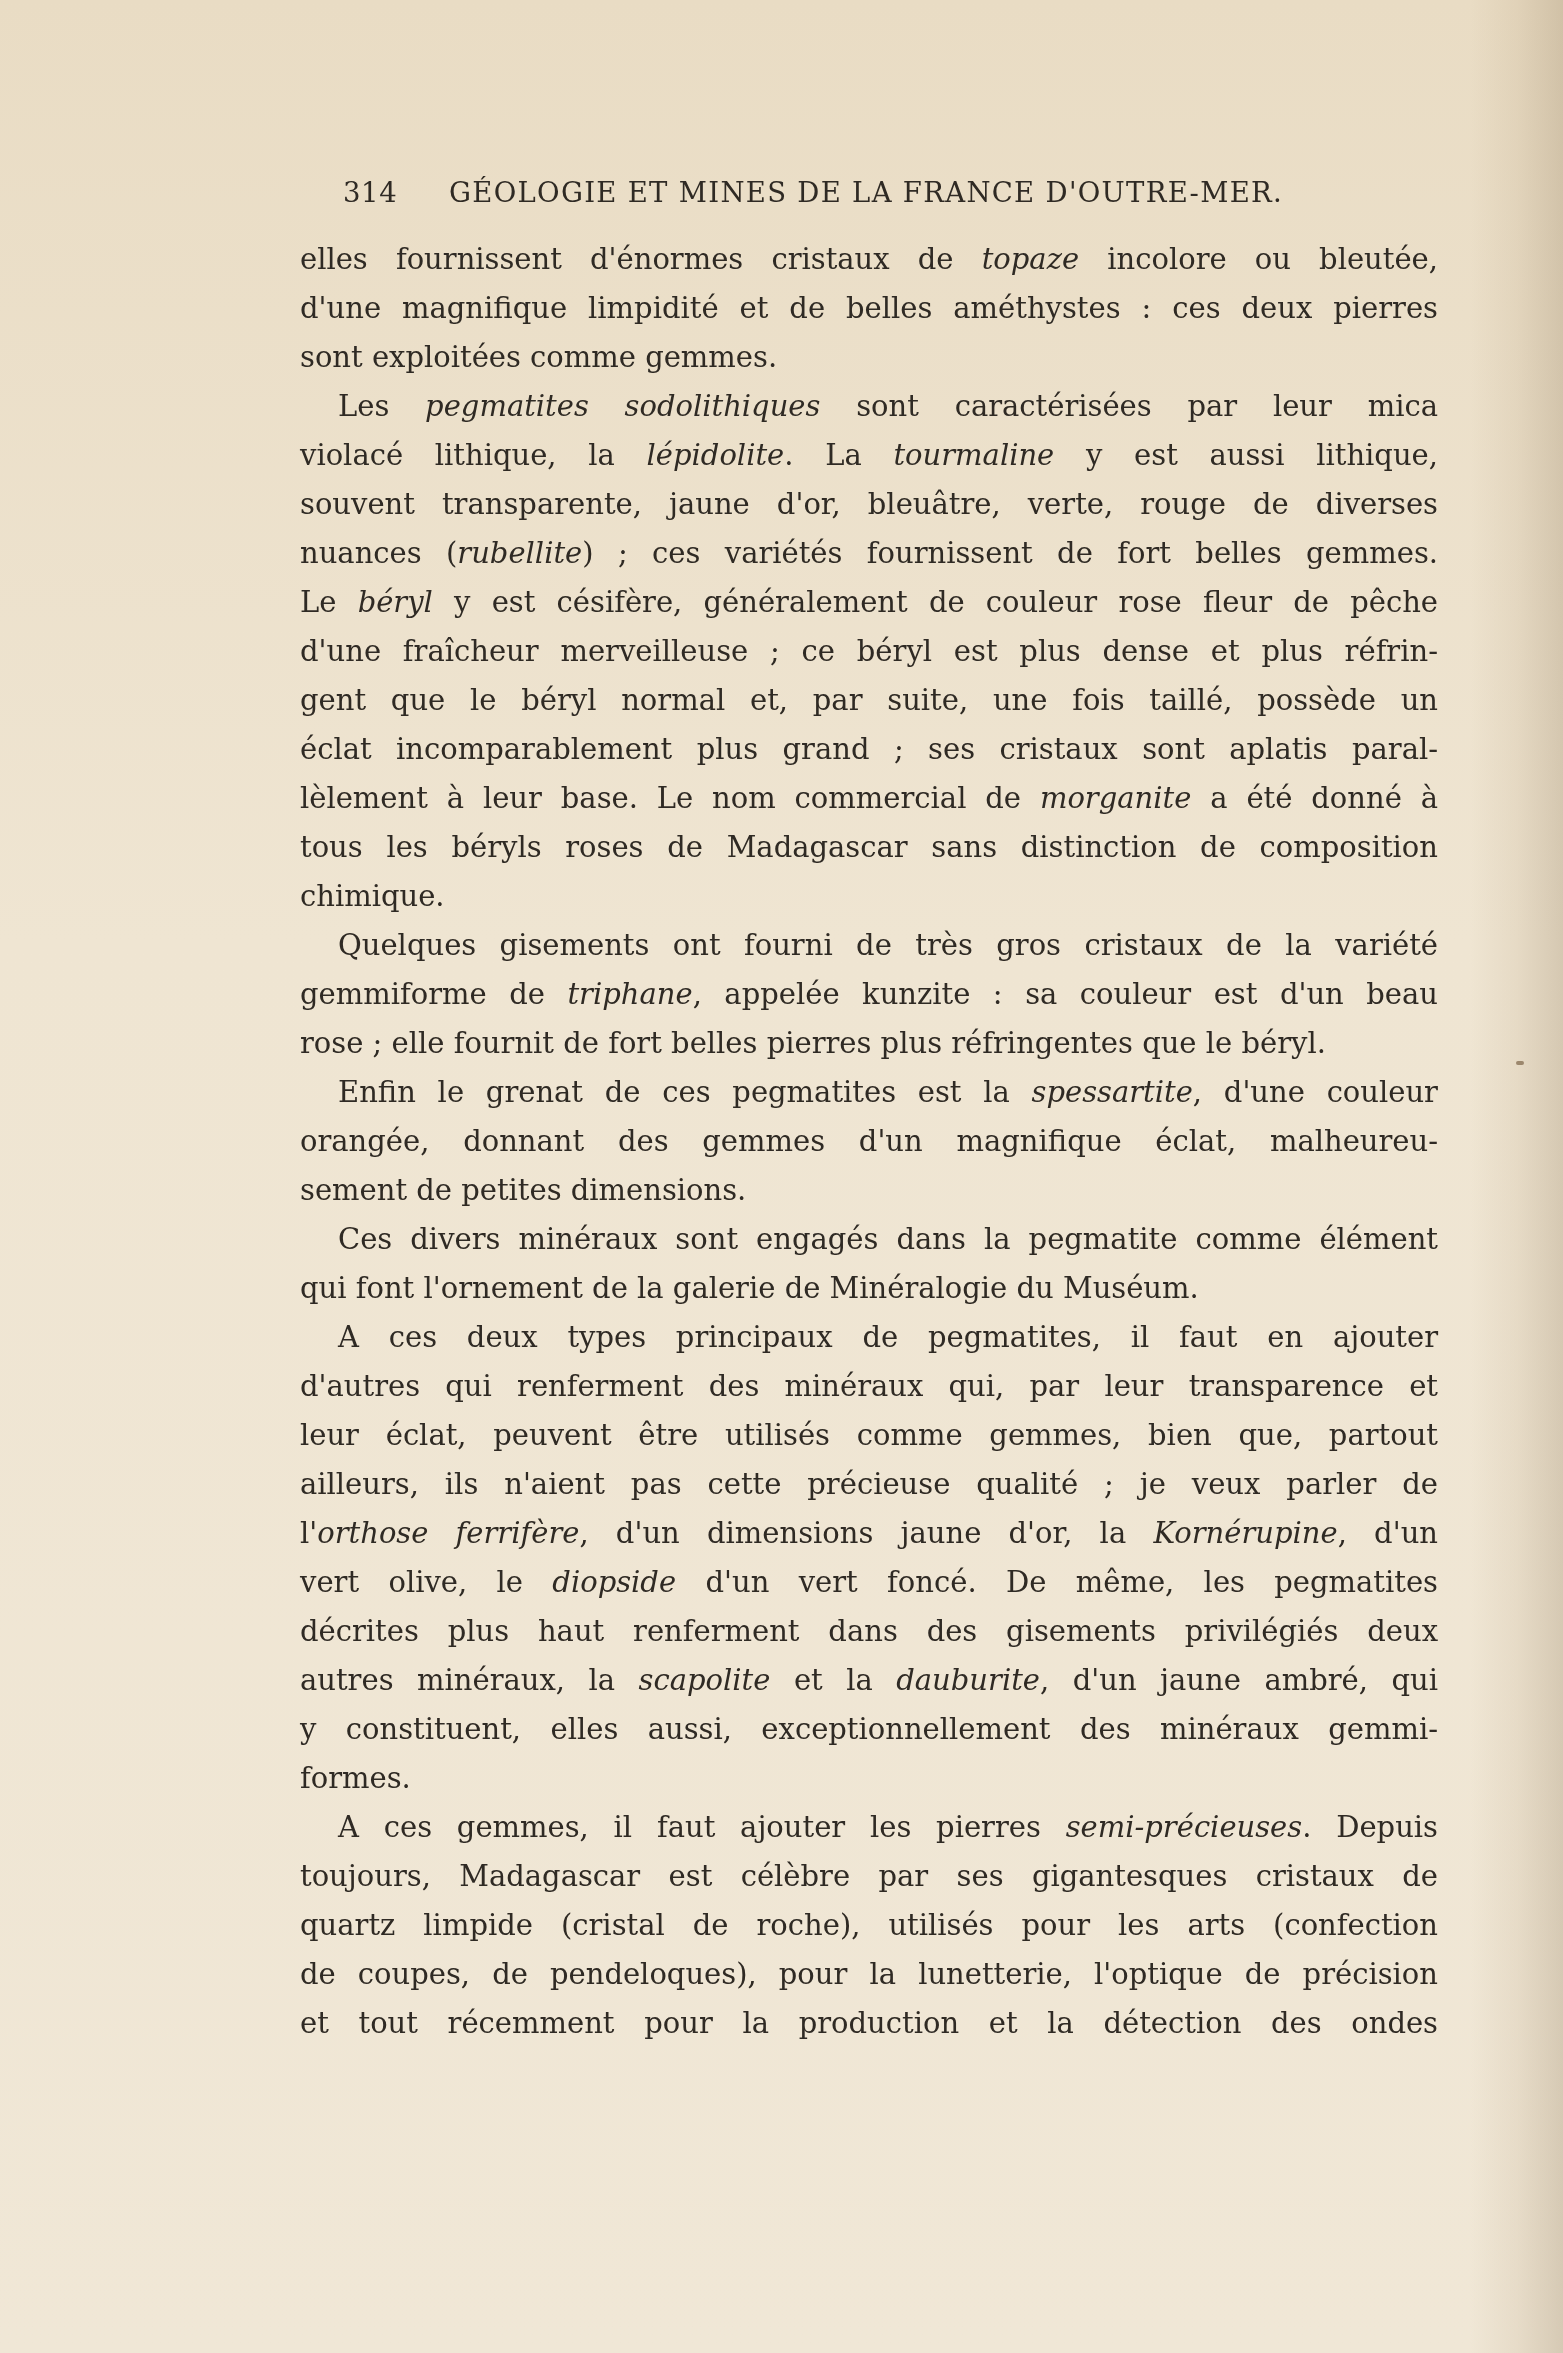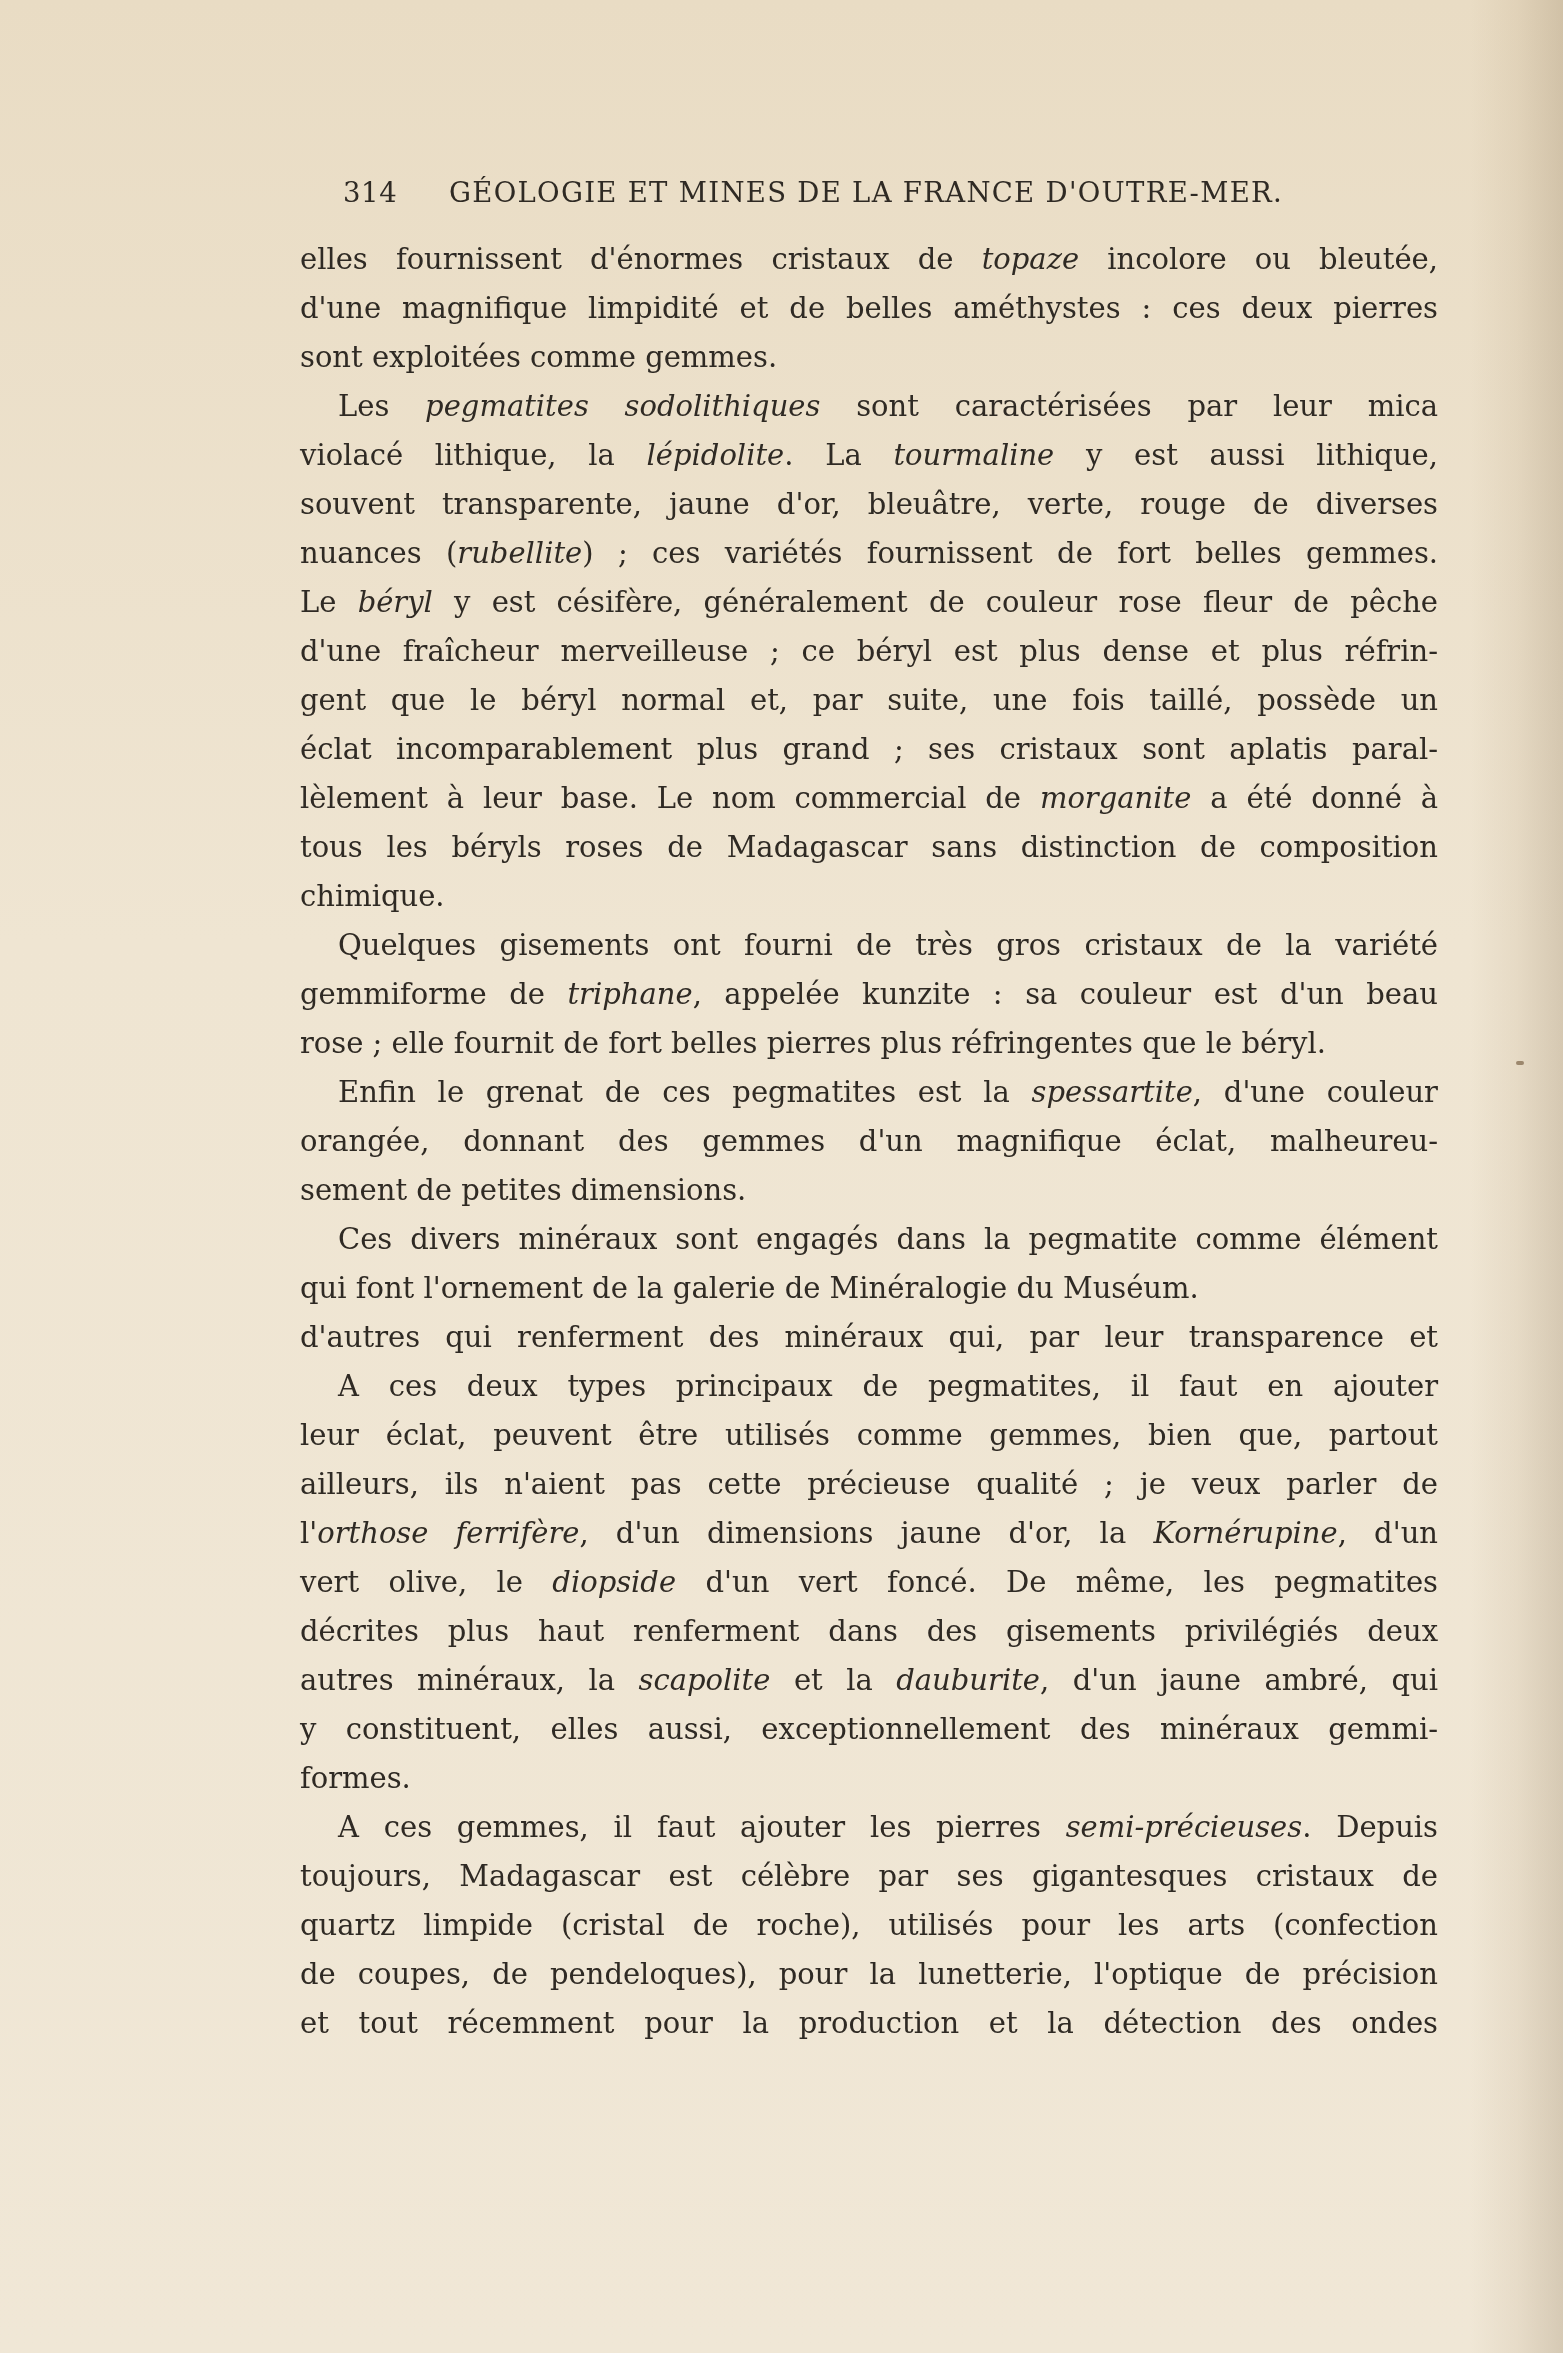--- a/index.html
+++ b/index.html
@@ -105,22 +105,22 @@
       <div class="line"><span>tous les béryls roses de Madagascar sans distinction de composition</span></div>
       <div class="line last"><span>chimique.</span></div>
       <div class="line indent"><span>Quelques gisements ont fourni de très gros cristaux de la variété</span></div>
       <div class="line"><span>gemmiforme de </span><i>triphane</i><span>, appelée kunzite : sa couleur est d'un beau</span></div>
       <div class="line last"><span>rose ; elle fournit de fort belles pierres plus réfringentes que le béryl.</span></div>
       <div class="line indent"><span>Enfin le grenat de ces pegmatites est la </span><i>spessartite</i><span>, d'une couleur</span></div>
       <div class="line"><span>orangée, donnant des gemmes d'un magnifique éclat, malheureu-</span></div>
       <div class="line last"><span>sement de petites dimensions.</span></div>
       <div class="line indent"><span>Ces divers minéraux sont engagés dans la pegmatite comme élément</span></div>
       <div class="line last"><span>qui font l'ornement de la galerie de Minéralogie du Muséum.</span></div>
+      <div class="line indent"><span>A ces deux types principaux de pegmatites, il faut en ajouter</span></div>
       <div class="line"><span>d'autres qui renferment des minéraux qui, par leur transparence et</span></div>
-      <div class="line indent"><span>A ces deux types principaux de pegmatites, il faut en ajouter</span></div>
       <div class="line"><span>leur éclat, peuvent être utilisés comme gemmes, bien que, partout</span></div>
       <div class="line"><span>ailleurs, ils n'aient pas cette précieuse qualité ; je veux parler de</span></div>
       <div class="line"><span>l'</span><i>orthose ferrifère</i><span>, d'un dimensions jaune d'or, la </span><i>Kornérupine</i><span>, d'un</span></div>
       <div class="line"><span>vert olive, le </span><i>diopside</i><span> d'un vert foncé. De même, les pegmatites</span></div>
       <div class="line"><span>décrites plus haut renferment dans des gisements privilégiés deux</span></div>
       <div class="line"><span>autres minéraux, la </span><i>scapolite</i><span> et la </span><i>dauburite</i><span>, d'un jaune ambré, qui</span></div>
       <div class="line"><span>y constituent, elles aussi, exceptionnellement des minéraux gemmi-</span></div>
       <div class="line last"><span>formes.</span></div>
       <div class="line indent"><span>A ces gemmes, il faut ajouter les pierres </span><i>semi-précieuses</i><span>. Depuis</span></div>
       <div class="line"><span>toujours, Madagascar est célèbre par ses gigantesques cristaux de</span></div>

